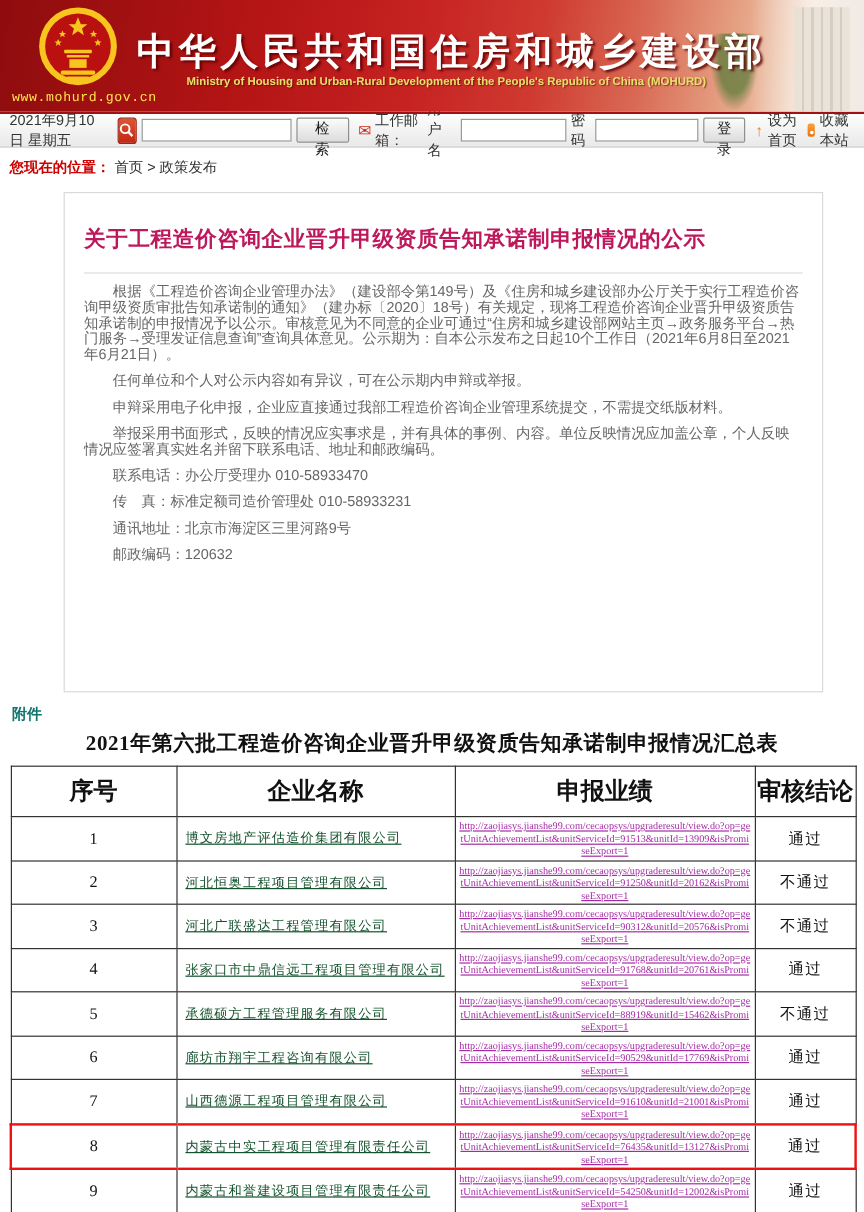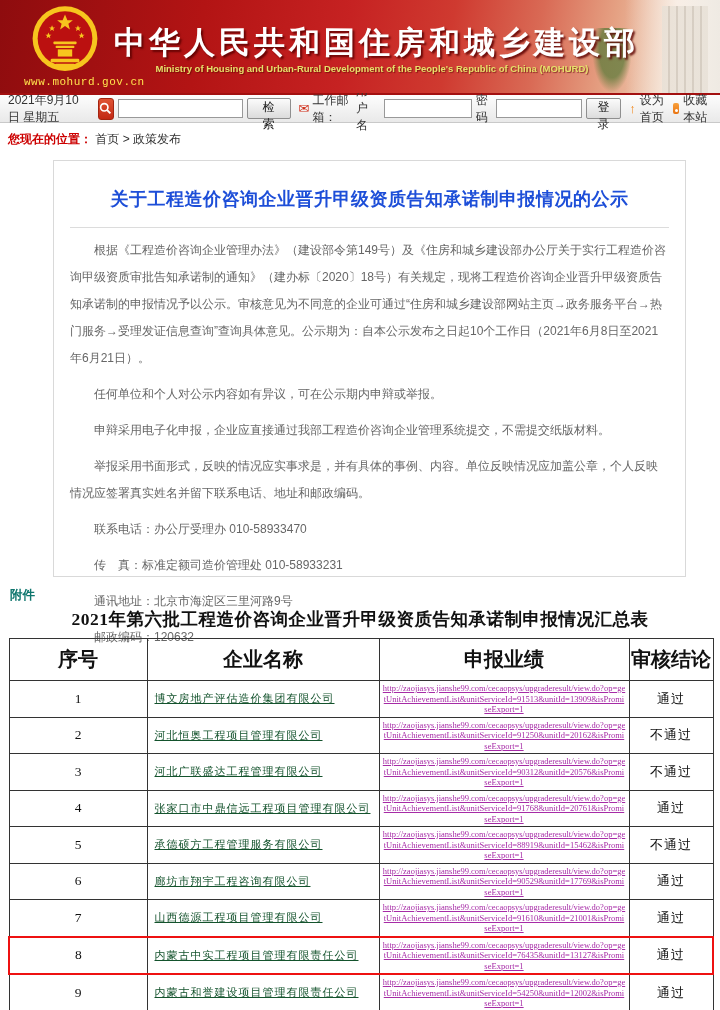--- a/index.html
+++ b/index.html
@@ -10,21 +10,21 @@
   .banner { position:relative; height:93px;
     background:linear-gradient(100deg,#8e0c0e 0%,#b31414 28%,#c62222 48%,#cf3a30 62%,#d96a55 74%,#e5a183 84%,#efd0b8 93%,#ece5dd 100%);
     overflow:hidden; }
   .banner .building { position:absolute; right:0; top:0; bottom:0; width:95px;
     background:linear-gradient(to right, rgba(255,255,255,0) 0%, rgba(250,244,238,.85) 55%, #efeae3 100%); }
   .banner .building:before { content:""; position:absolute; right:12px; top:6px; bottom:0; width:46px;
     background:repeating-linear-gradient(to right,#e7e0d6 0 6px,#cfc6ba 6px 8px); opacity:.8; }
   .banner .tree { position:absolute; right:88px; top:28px; width:40px; height:65px;
     background:radial-gradient(ellipse at 50% 35%, #5d7a3a 0 45%, rgba(93,122,58,0) 70%); opacity:.75; }
   .emblem { position:absolute; left:28px; top:4px; width:74px; height:72px; }
-  .site-url { position:absolute; left:24px; top:76px; color:#ffe34d; font-size:11px; letter-spacing:.5px;
+  .site-url { position:absolute; left:10px; top:76px; color:#ffe34d; font-size:11px; letter-spacing:.5px;
     font-family:"Liberation Mono", monospace; }
   .banner-title { position:absolute; left:114px; top:22px; width:500px; text-align:right;
     color:#fff; font-size:31px; font-weight:bold; letter-spacing:4px; white-space:nowrap;
     text-shadow:2px 2px 2px rgba(90,0,0,.85); }
   .banner-sub { position:absolute; left:92px; top:63px; width:560px; text-align:center;
     color:#e6e06a; font-size:9.5px; font-weight:bold; text-shadow:1px 1px 1px rgba(90,0,0,.6); }
 
   
   .toolbar { height:30px; background:linear-gradient(#fdfdfd,#e9e9e9);
     border-top:2px solid #a31010; border-bottom:1px solid #c9c9c9;
@@ -50,24 +50,24 @@
   .tb-right span.lnk { color:#333; }
 
   
   .breadcrumb { padding:8px 8px 4px 8px; font-size:12px; }
   .crumb-prefix { color:#cc0000; font-weight:bold; }
   .crumb-path { color:#333; }
 
   
   .doc-box { position:absolute; left:53px; top:160px; width:633px; height:417px;
     border:1px solid #d9d9d9; background:#fff; padding:26px 16px 0 16px; }
-  .doc-title { text-align:center; font-size:18px; font-weight:bold; color:#1d4ed8; letter-spacing:.5px; }
+  .doc-title { text-align:left; font-size:18px; font-weight:bold; color:#be185d; letter-spacing:.5px; }
   .doc-number { text-align:center; font-size:12px; color:#555; margin-top:14px; }
   .doc-rule { border:none; border-top:1px solid #dcdcdc; margin:16px 0 6px 0; }
-  .doc-body p { font-size:12px; color:#666; line-height:27px; text-indent:2em; margin-top:9px; }
+  .doc-body p { font-size:12px; color:#666; line-height:13px; text-indent:2em; margin-top:9px; }
 
   
   .attach-label { margin:7px 0 0 10px; font-size:12.5px; font-weight:bold; color:#0f766e;
     font-family:"Liberation Serif", serif; }
   .table-title { text-align:center; font-size:17.5px; font-weight:bold; color:#111;
     font-family:"Liberation Serif", serif; margin-top:3px; letter-spacing:.5px; }
   table.report { border-collapse:collapse; margin:7px auto 0 8px; table-layout:fixed; width:704px;
     font-family:"Liberation Serif", serif; }
   table.report td, table.report th { border:1px solid #333; }
   th.h-cell { font-size:20px; font-weight:bold; color:#111; padding:7px 0; }

